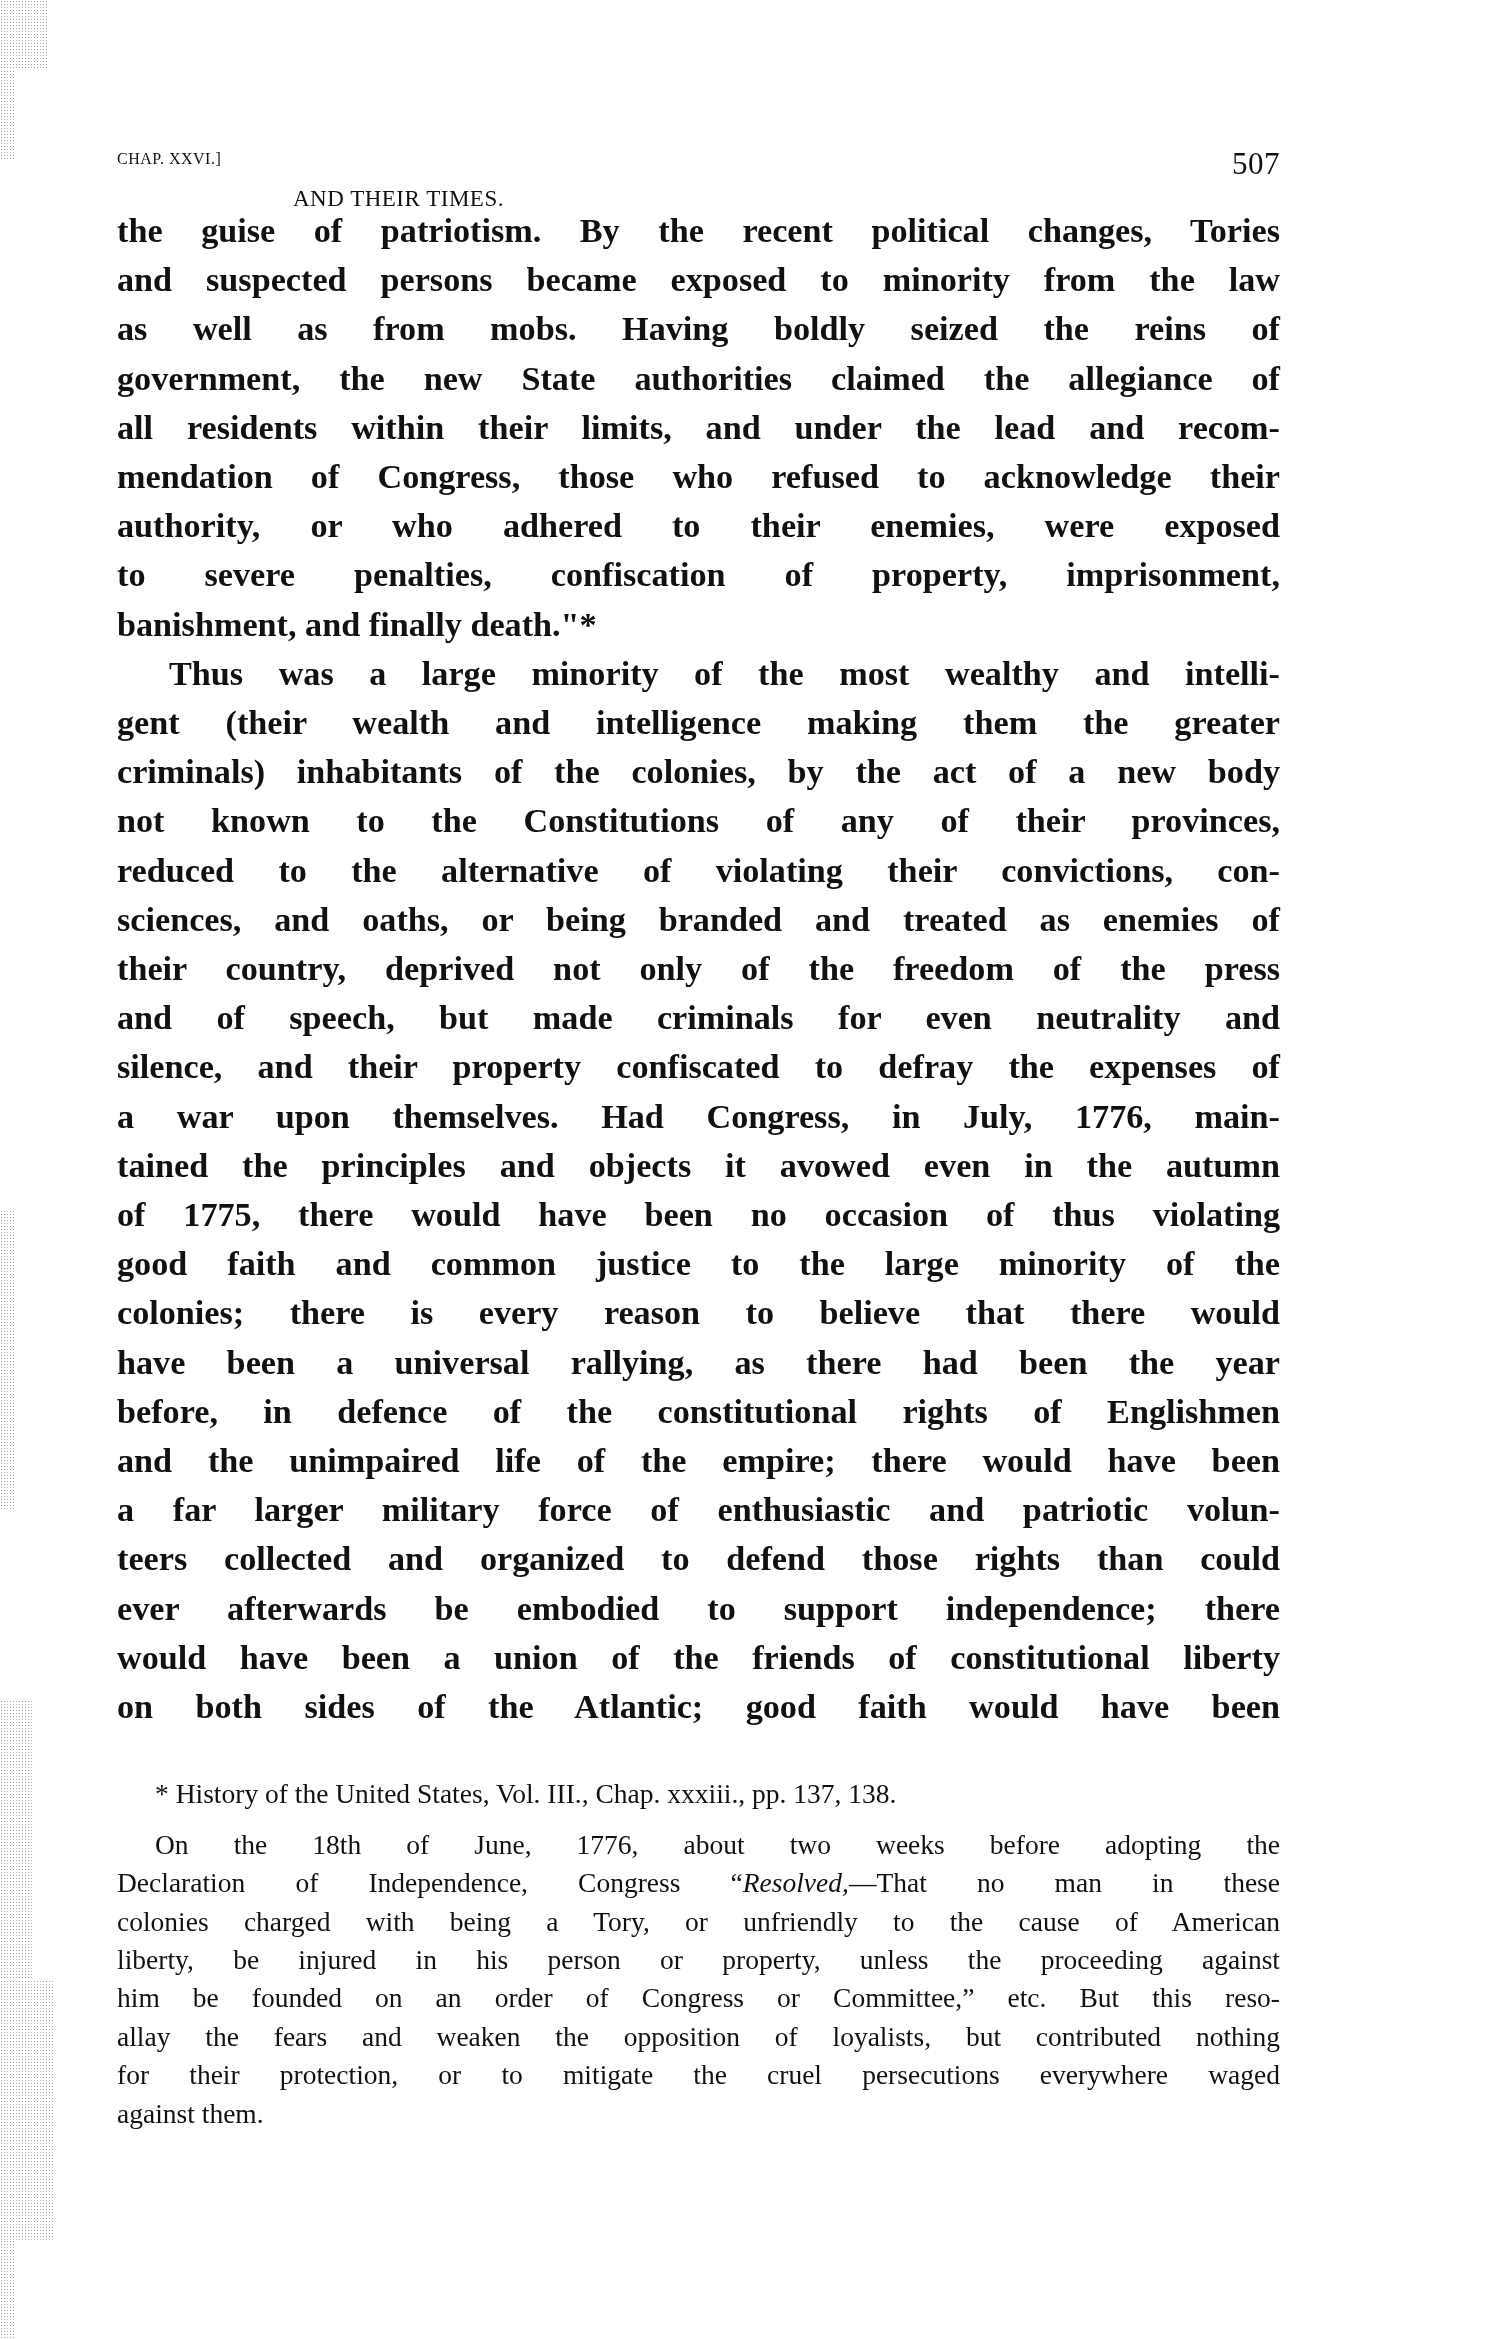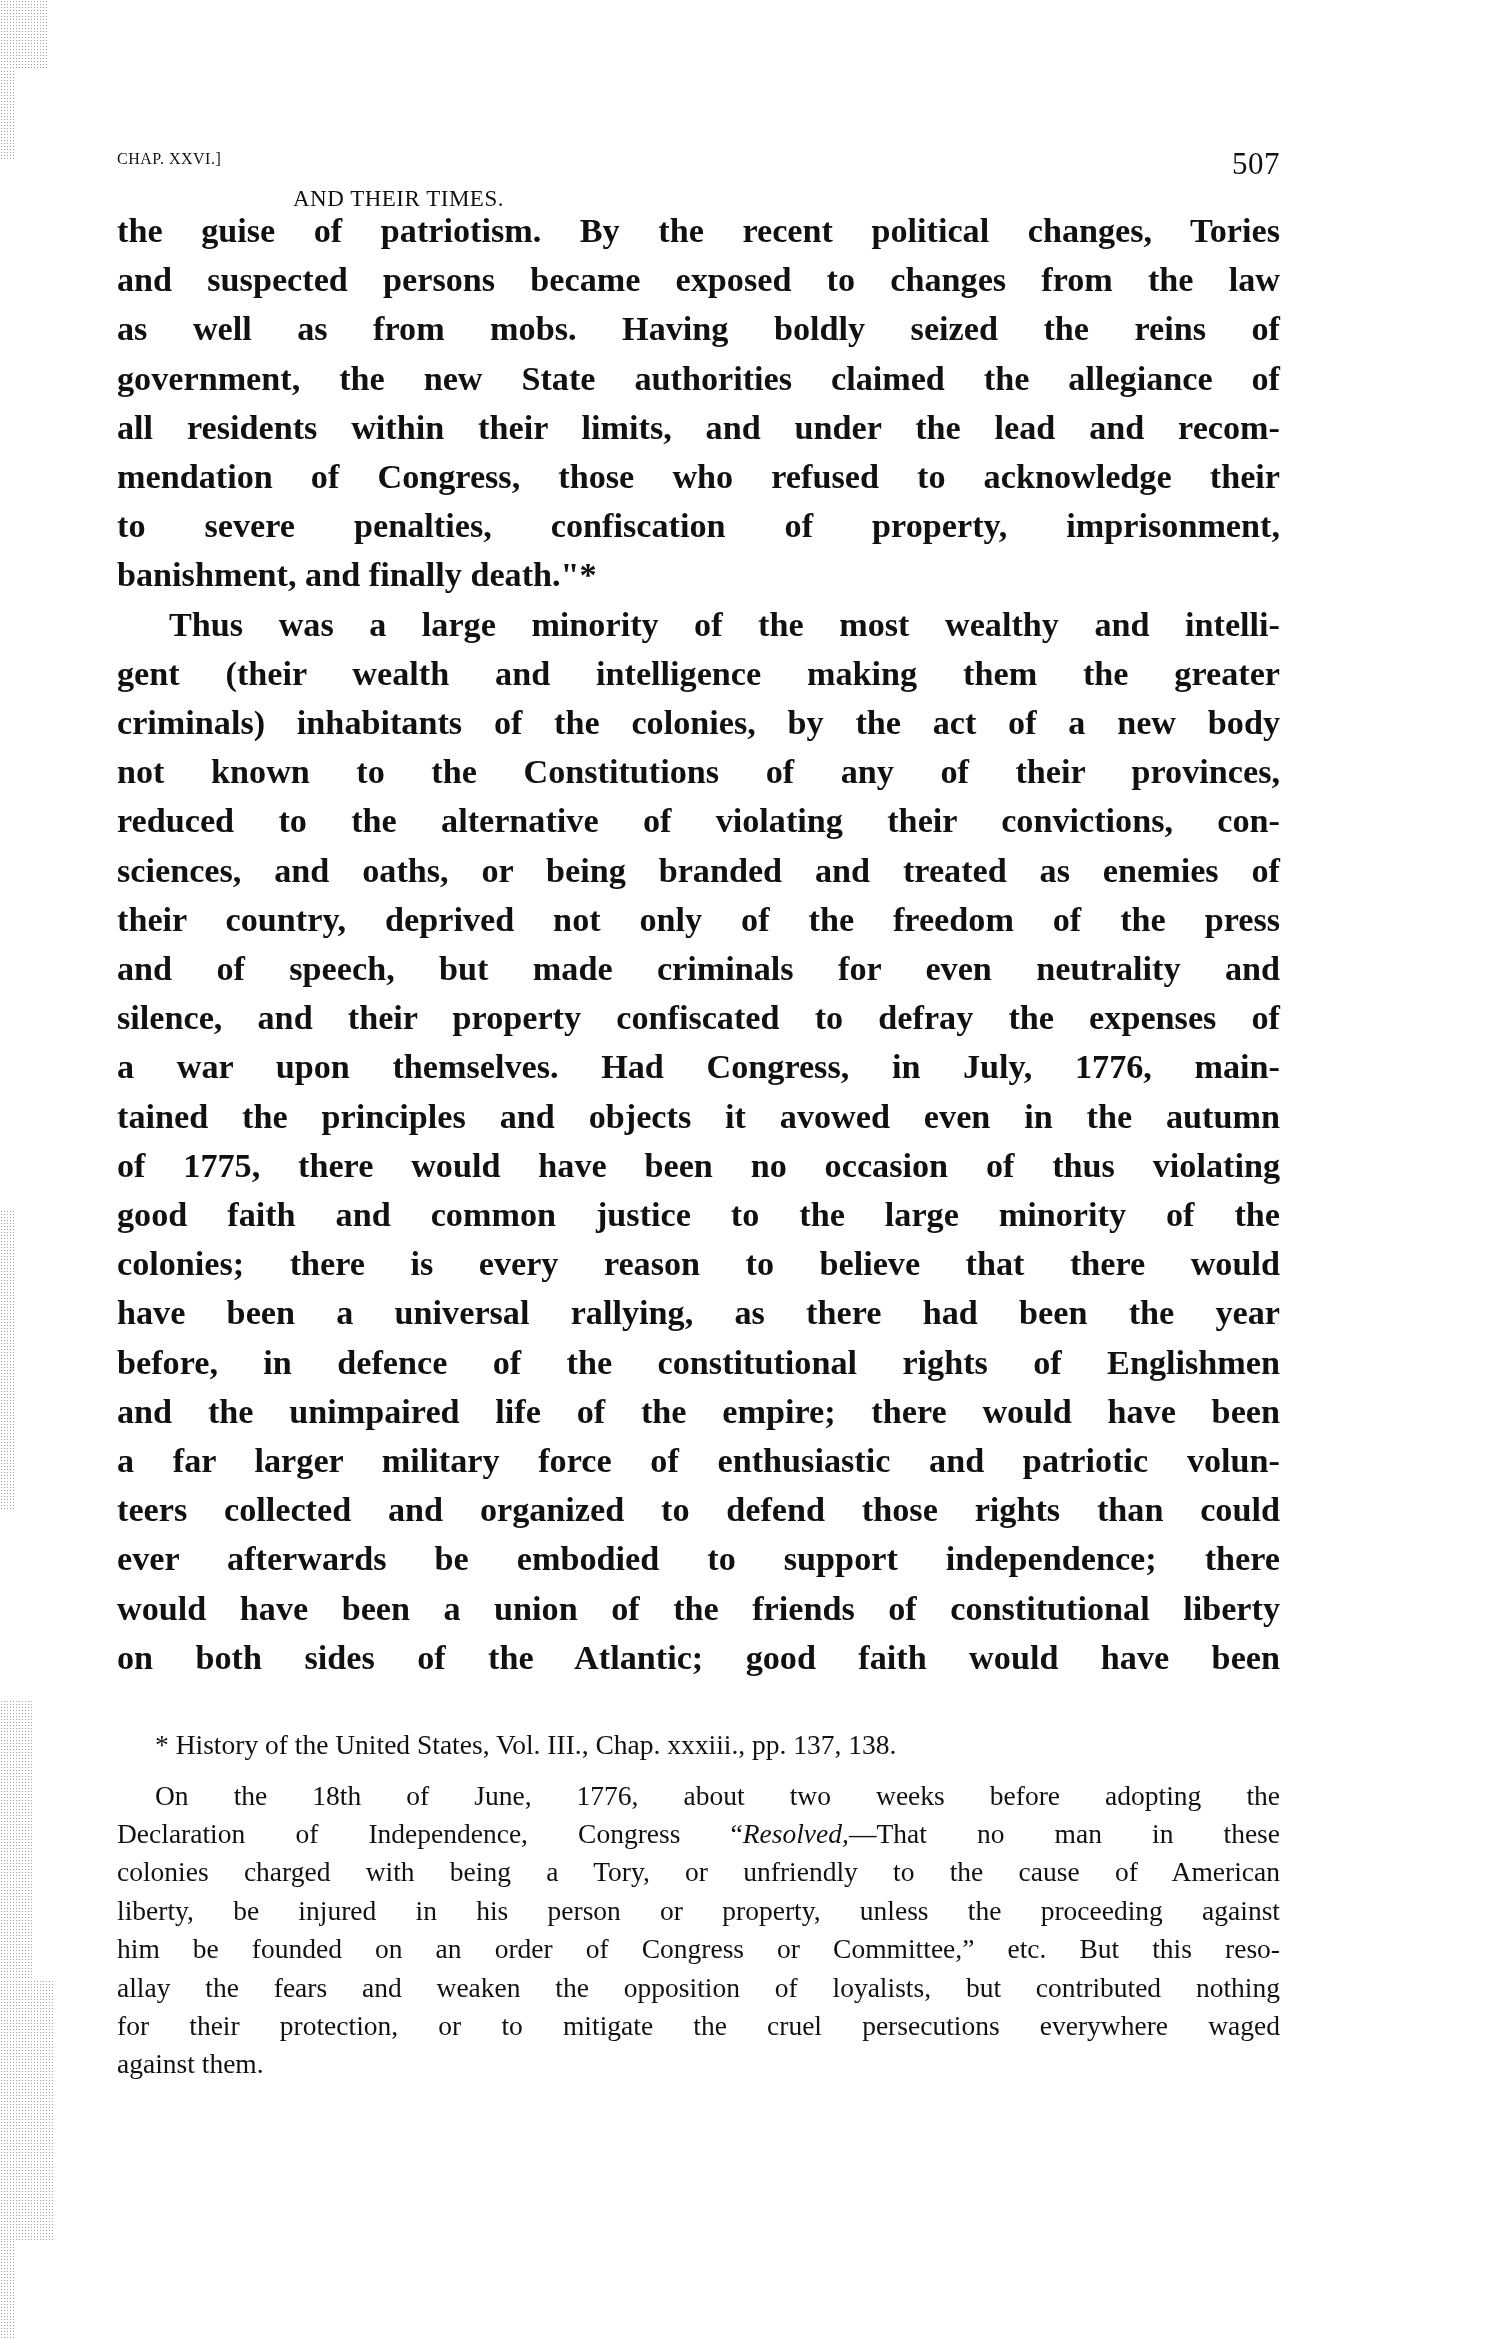--- a/index.html
+++ b/index.html
@@ -124,25 +124,26 @@
 
   <div class="running-head">
     <span class="chap">CHAP. XXVI.]</span>
     <span class="title">AND THEIR TIMES.</span>
     <span class="folio">507</span>
   </div>
 
   <div class="body-text">
     <p>
       <span class="line">the guise of patriotism.  By the recent political changes, Tories</span>
-      <span class="line">and suspected persons became exposed to changes from the law</span>
+      <span class="line">and suspected persons became exposed to minority from the law</span>
       <span class="line">as well as from mobs.  Having boldly seized the reins of</span>
       <span class="line">government, the new State authorities claimed the allegiance of</span>
       <span class="line">all residents within their limits, and under the lead and recom-</span>
       <span class="line">mendation of Congress, those who refused to acknowledge their</span>
+      <span class="line">authority, or who adhered to their enemies, were exposed</span>
       <span class="line">to severe penalties, confiscation of property, imprisonment,</span>
       <span class="line last">banishment, and finally death."*</span>
     </p>
     <p>
       <span class="line" style="padding-left:52px;">Thus was a large minority of the most wealthy and intelli-</span>
       <span class="line">gent (their wealth and intelligence making them the greater</span>
       <span class="line">criminals) inhabitants of the colonies, by the act of a new body</span>
       <span class="line">not known to the Constitutions of any of their provinces,</span>
       <span class="line">reduced to the alternative of violating their convictions, con-</span>
       <span class="line">sciences, and oaths, or being branded and treated as enemies of</span>

